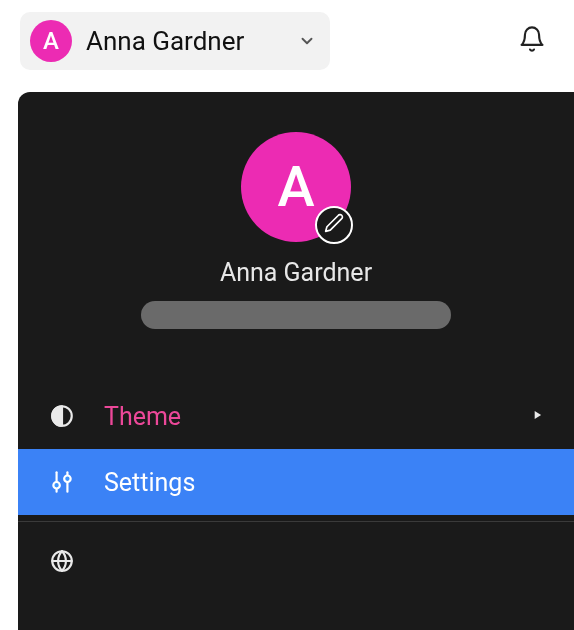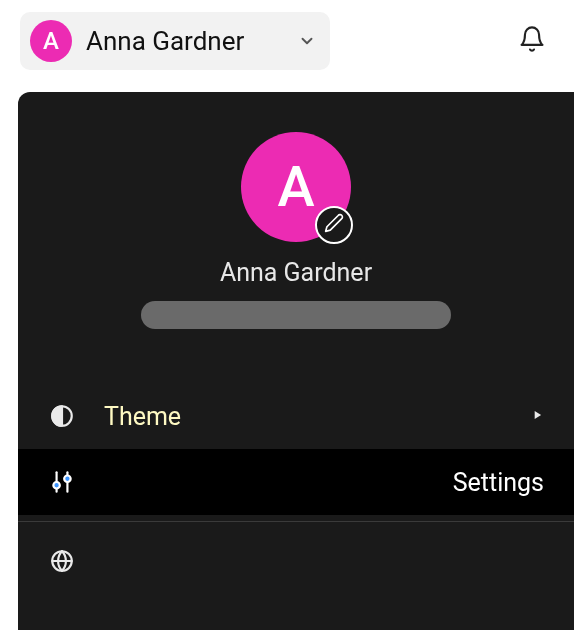--- a/index.html
+++ b/index.html
@@ -129,26 +129,25 @@
     display: flex;
     align-items: center;
     height: 66px;
     padding: 0 30px;
     gap: 28px;
     cursor: pointer;
     position: relative;
   }
   .menu-item .label {
     font-size: 25px;
-    color: #fef9c3;
+    color: #ec4899;
     flex: 1;
   }
   .menu-item.highlight {
-    background: #000000;
-    text-align: right;
+    background: #3b82f6;
   }
   .menu-item.highlight .label { color: #fff; }
   .menu-icon {
     width: 28px;
     height: 28px;
     display: flex;
     align-items: center;
     justify-content: center;
     color: #eaeaea;
   }

